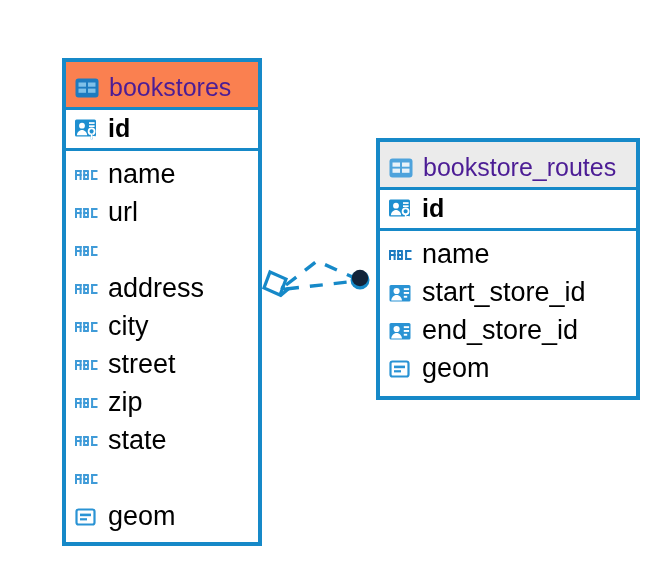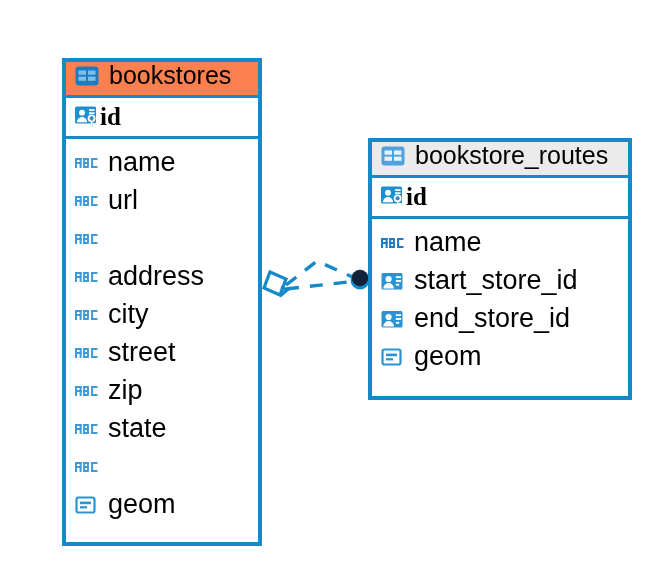--- a/index.html
+++ b/index.html
@@ -31,42 +31,42 @@
     display: flex;
     flex-direction: column;
     overflow: hidden;
   }
 
   .entity-header {
     box-sizing: border-box;
     display: flex;
     align-items: center;
     gap: 9px;
-    padding: 0 8px 5px 8px;
+    padding: 12px 8px 5px 8px;
     border-bottom: 3px solid #1689C8;
     font-size: 25px;
-    color: #000000;
+    color: #4c1d95;
     line-height: 1.1;
     white-space: nowrap;
   }
   .entity-header.orange { background: #FA8050; }
   .entity-header.grey   { background: #EBEBEB; }
 
   .entity-pk-row {
     box-sizing: border-box;
     display: flex;
-    align-items: center;
+    align-items: flex-end;
+    gap: 8px;
     padding: 5px 8px 6px 8px;
     border-bottom: 3px solid #1689C8;
     font-size: 25px;
     font-weight: bold;
     color: #000000;
     line-height: 1.1;
     white-space: nowrap;
-    font-family: Liberation Serif, serif;
   }
 
   .entity-fields {
     box-sizing: border-box;
     padding: 5px 8px 6px 8px;
     display: flex;
     flex-direction: column;
   }
 
   .field-row {
@@ -350,21 +350,21 @@
             <rect x="6" y="9.6" width="11" height="2.6" fill="#2A93D4"></rect>
             <rect x="6" y="14.2" width="7" height="2.2" fill="#2A93D4"></rect>
           </svg>
         </span>
         <span class="field-label">geom</span>
       </div>
 
     </div>
   </div>
 
-  <div class="entity" id="entity-bookstore-routes" style="left:368px; top:138px; width:264px; height:262px;">
+  <div class="entity" id="entity-bookstore-routes" style="left:376px; top:138px; width:264px; height:262px;">
 
     <div class="entity-header grey">
       <span class="icon">
         <svg width="26" height="26" viewBox="0 0 26 26">
           <rect x="1.5" y="3.5" width="23" height="19" rx="3" ry="3" fill="#4EA3DC"></rect>
           <rect x="4.5" y="7.5" width="7.5" height="4.2" fill="#E8F2F9"></rect>
           <rect x="14" y="7.5" width="7.5" height="4.2" fill="#E8F2F9"></rect>
           <rect x="4.5" y="13.6" width="7.5" height="4.2" fill="#E8F2F9"></rect>
           <rect x="14" y="13.6" width="7.5" height="4.2" fill="#E8F2F9"></rect>
         </svg>

